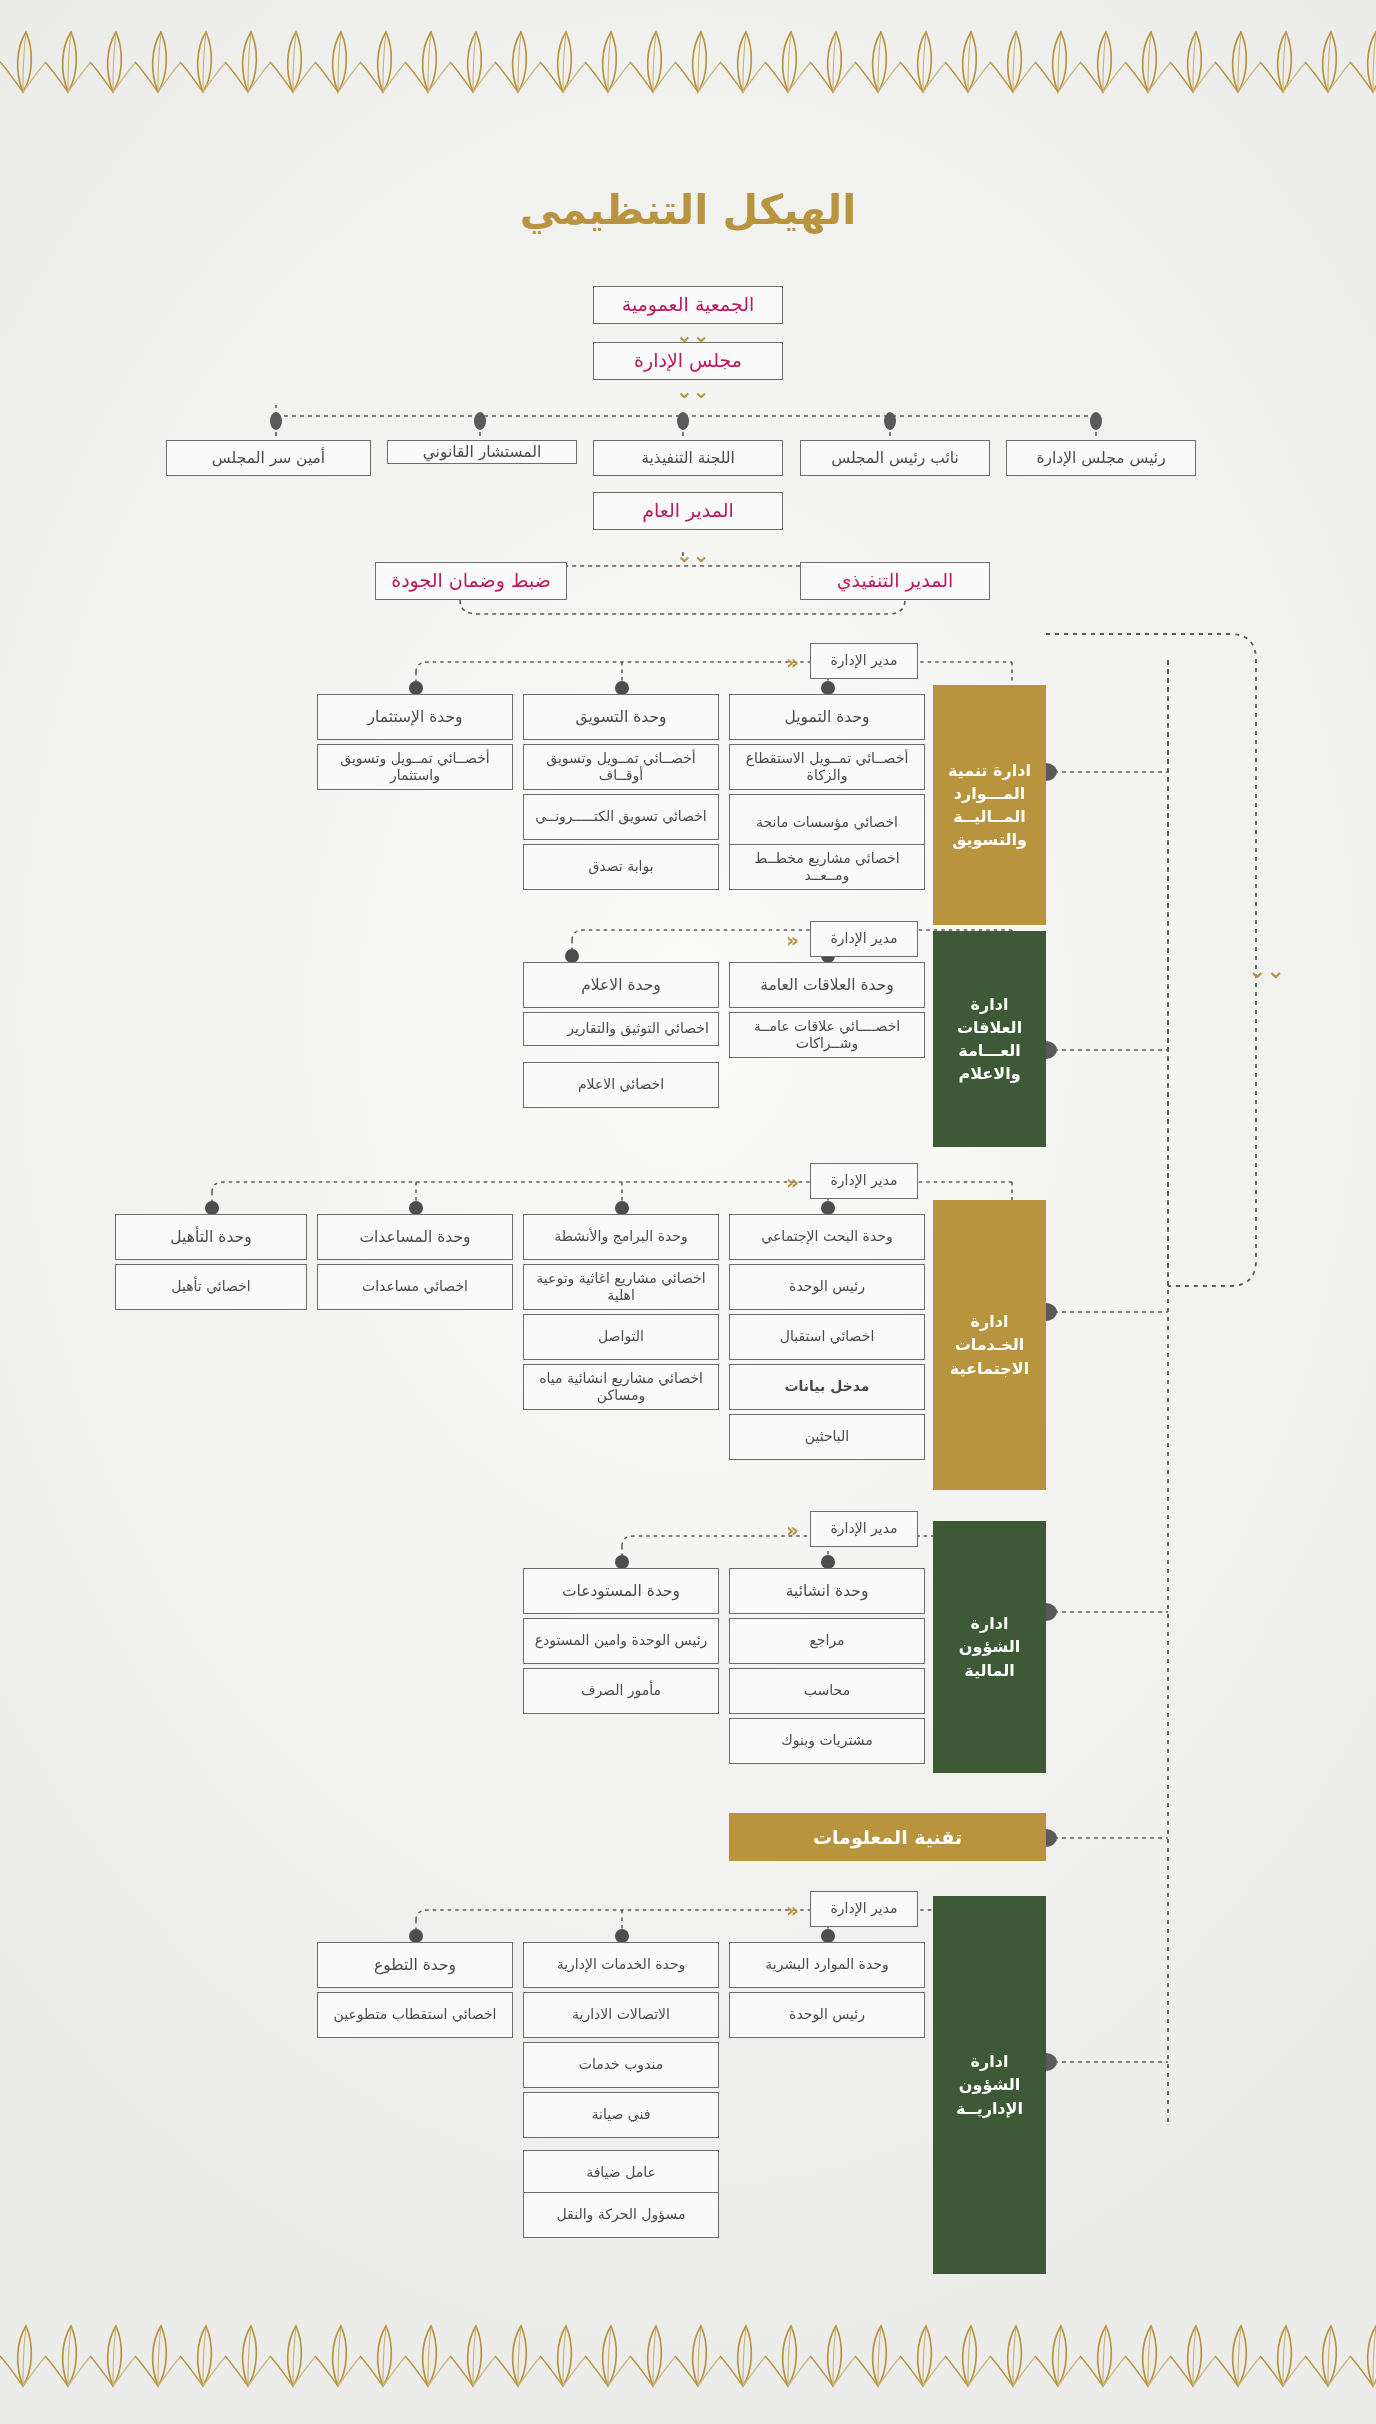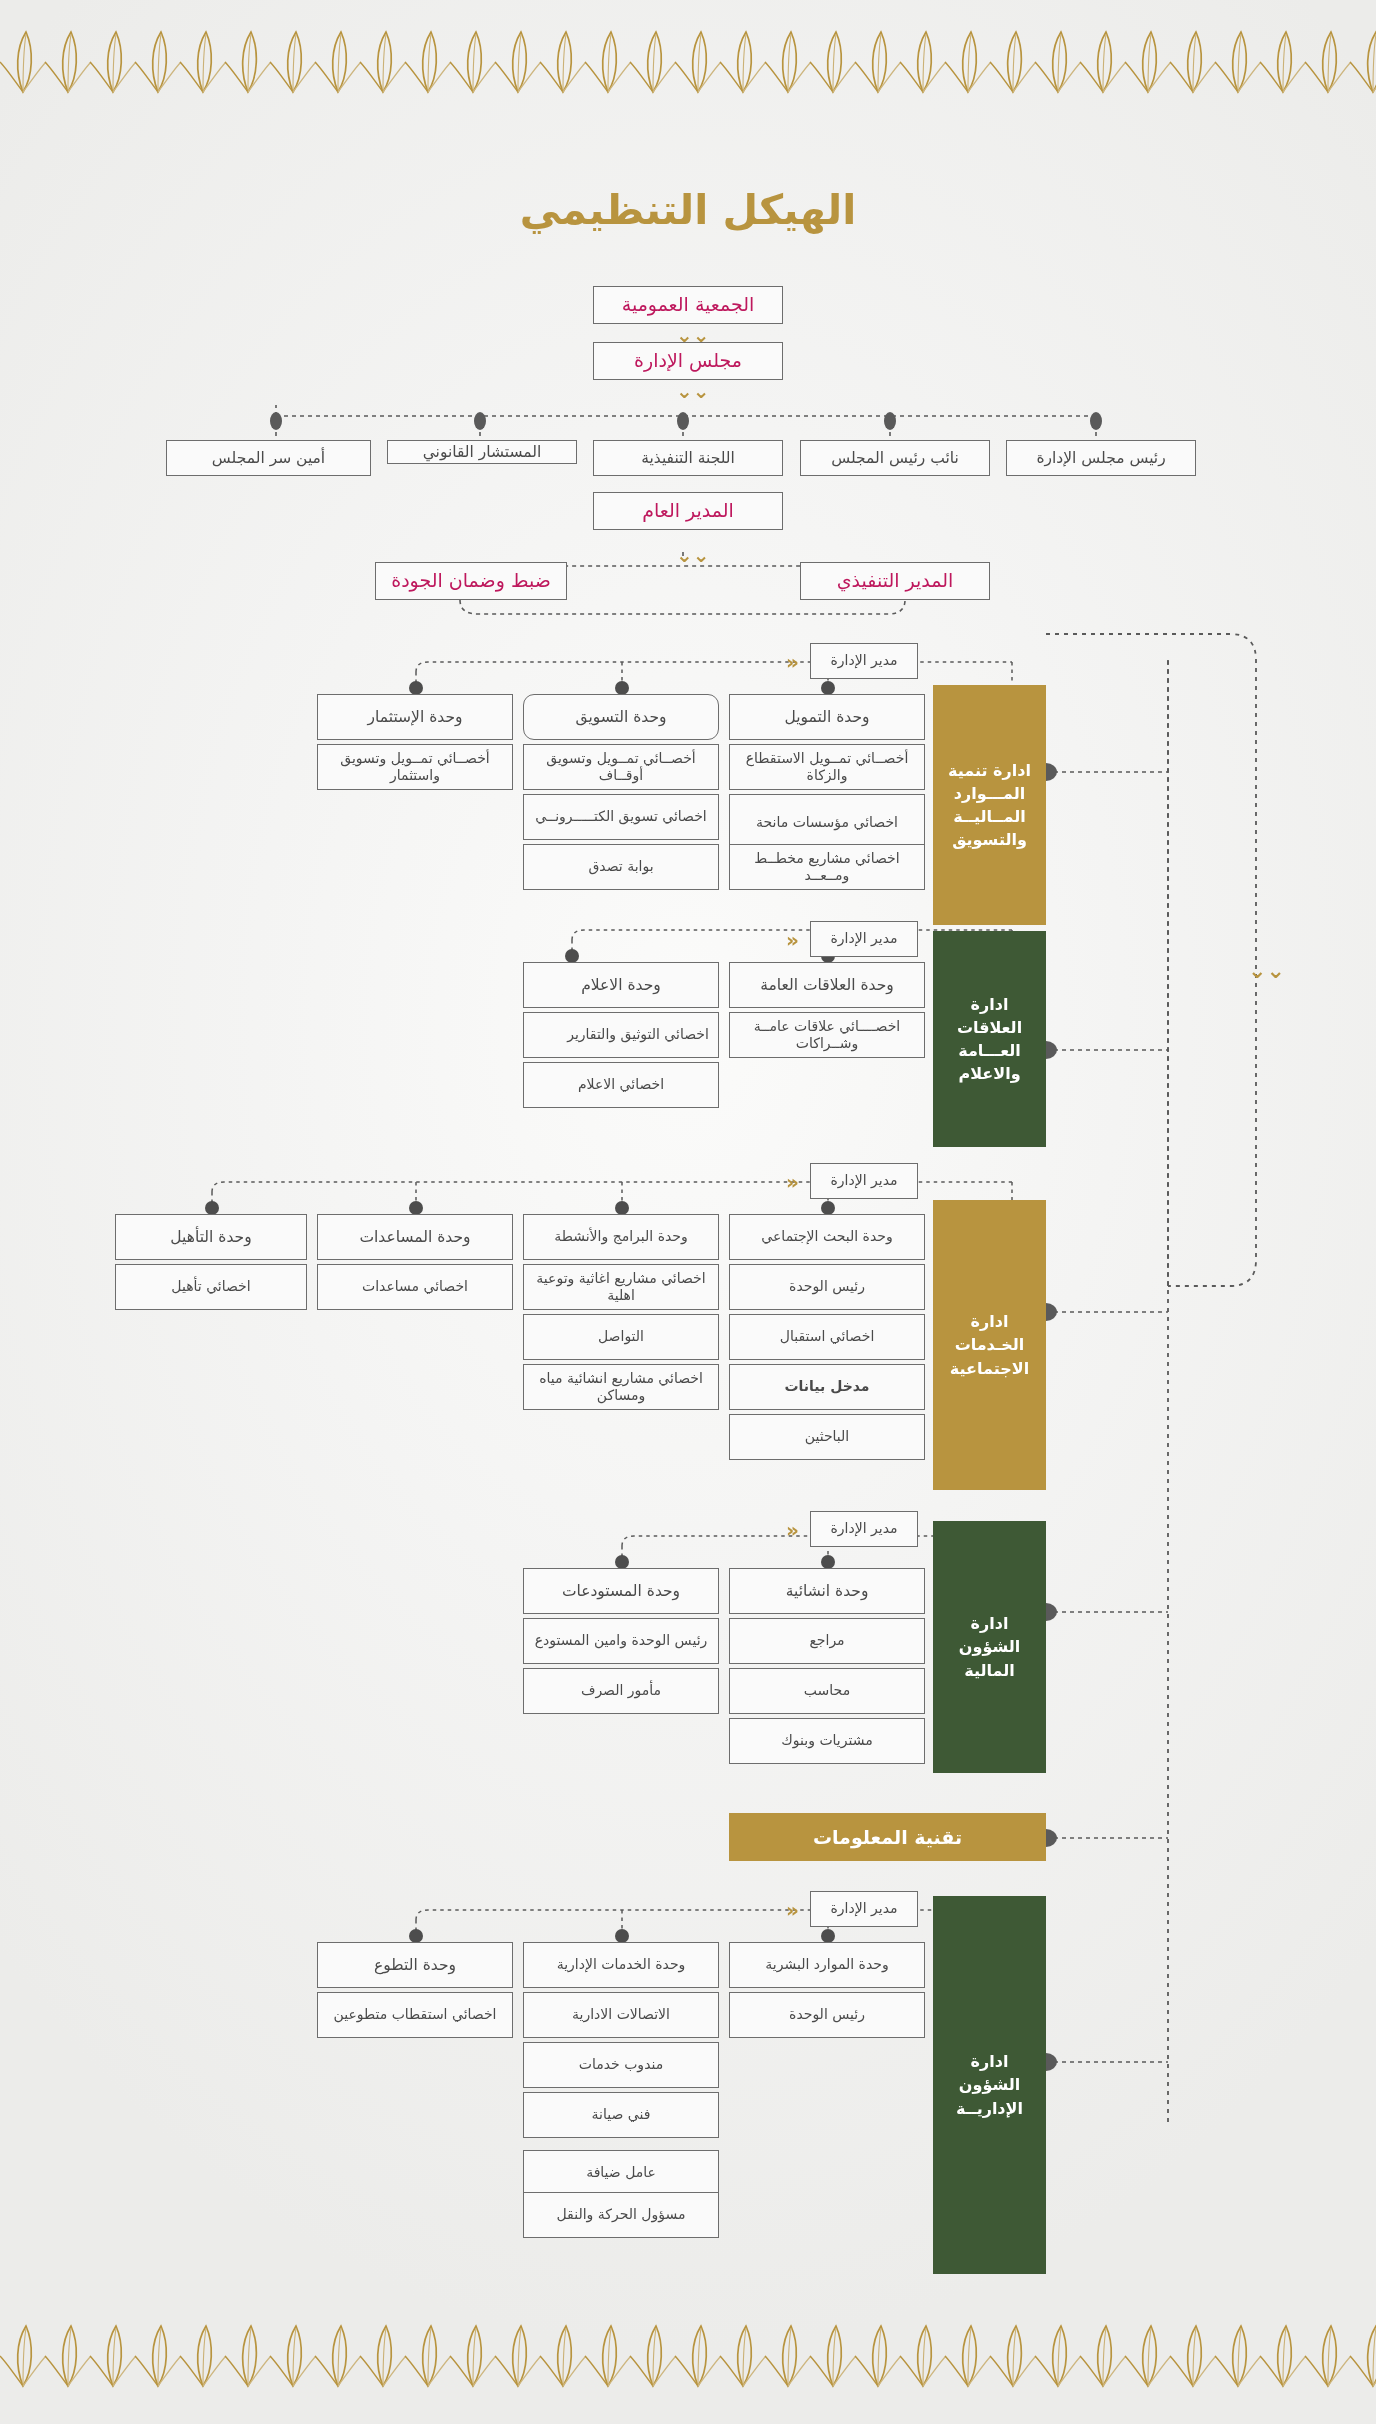--- a/index.html
+++ b/index.html
@@ -282,37 +282,37 @@
 
 <div class="dept gold" style="left:933px;top:653px;width:113px;height:240px;">ادارة تنمية المـــوارد المــاليــة والتسويق</div>
 <div class="node sm" style="left:810px;top:643px;width:108px;height:36px;">مدير الإدارة</div>
 <div class="chev" style="left:786px;top:652px;">«</div>
 
 <div class="node" style="left:729px;top:694px;width:196px;height:46px;">وحدة التمويل</div>
 <div class="node sm" style="left:729px;top:744px;width:196px;height:46px;">أخصــائي تمــويل الاستقطاع والزكاة</div>
 <div class="node sm" style="left:729px;top:794px;width:196px;height:58px;text-align:center;">اخصائي مؤسسات مانحة</div>
 <div class="node sm" style="left:729px;top:844px;width:196px;height:46px;">اخصائي مشاريع مخطــط ومــعــد</div>
 
-<div class="node" style="left:523px;top:694px;width:196px;height:46px;border-radius:11px;">وحدة التسويق</div>
+<div class="node" style="left:523px;top:694px;width:196px;height:46px;">وحدة التسويق</div>
 <div class="node sm" style="left:523px;top:744px;width:196px;height:46px;">أخصــائي تمــويل وتسويق أوقــاف</div>
 <div class="node sm" style="left:523px;top:794px;width:196px;height:46px;">اخصائي تسويق الكتـــــرونــي</div>
 <div class="node sm" style="left:523px;top:844px;width:196px;height:46px;">بوابة تصدق</div>
 
 <div class="node" style="left:317px;top:694px;width:196px;height:46px;">وحدة الإستثمار</div>
 <div class="node sm" style="left:317px;top:744px;width:196px;height:46px;">أخصــائي تمــويل وتسويق واستثمار</div>
 
 <div class="dept green" style="left:933px;top:931px;width:113px;height:216px;">ادارة العلاقات العـــامة والاعلام</div>
 <div class="node sm" style="left:810px;top:921px;width:108px;height:36px;">مدير الإدارة</div>
 <div class="chev" style="left:786px;top:930px;">«</div>
 
 <div class="node" style="left:729px;top:962px;width:196px;height:46px;">وحدة العلاقات العامة</div>
 <div class="node sm" style="left:729px;top:1012px;width:196px;height:46px;">اخصــــائي علاقات عامــة وشــراكات</div>
 
 <div class="node" style="left:523px;top:962px;width:196px;height:46px;">وحدة الاعلام</div>
-<div class="node sm" style="left:523px;top:1012px;width:196px;height:46px;padding-left:39px;">اخصائي التوثيق والتقارير</div>
+<div class="node sm" style="left:523px;top:1012px;width:196px;height:34px;padding-left:39px;">اخصائي التوثيق والتقارير</div>
 <div class="node sm" style="left:523px;top:1062px;width:196px;height:46px;">اخصائي الاعلام</div>
 
 <div class="dept gold" style="left:933px;top:1168px;width:113px;height:290px;">ادارة الخـدمات الاجتماعية</div>
 <div class="node sm" style="left:810px;top:1163px;width:108px;height:36px;">مدير الإدارة</div>
 <div class="chev" style="left:786px;top:1172px;">«</div>
 
 <div class="node sm" style="left:729px;top:1214px;width:196px;height:46px;">وحدة البحث الإجتماعي</div>
 <div class="node sm" style="left:729px;top:1264px;width:196px;height:46px;">رئيس الوحدة</div>
 <div class="node sm" style="left:729px;top:1314px;width:196px;height:46px;">اخصائي استقبال</div>
 <div class="node sm" style="left:729px;top:1364px;width:196px;height:46px;font-weight:bold;">مدخل بيانات</div>

